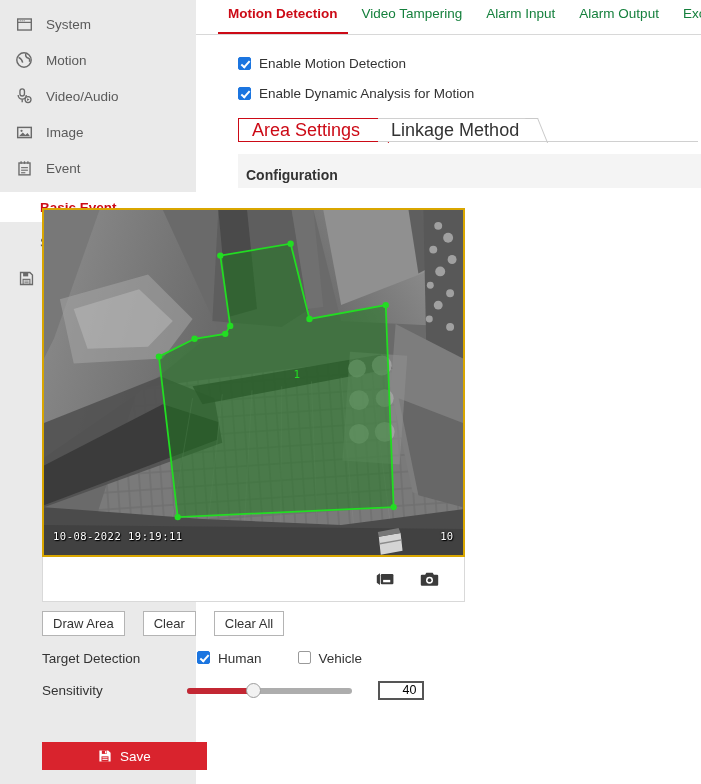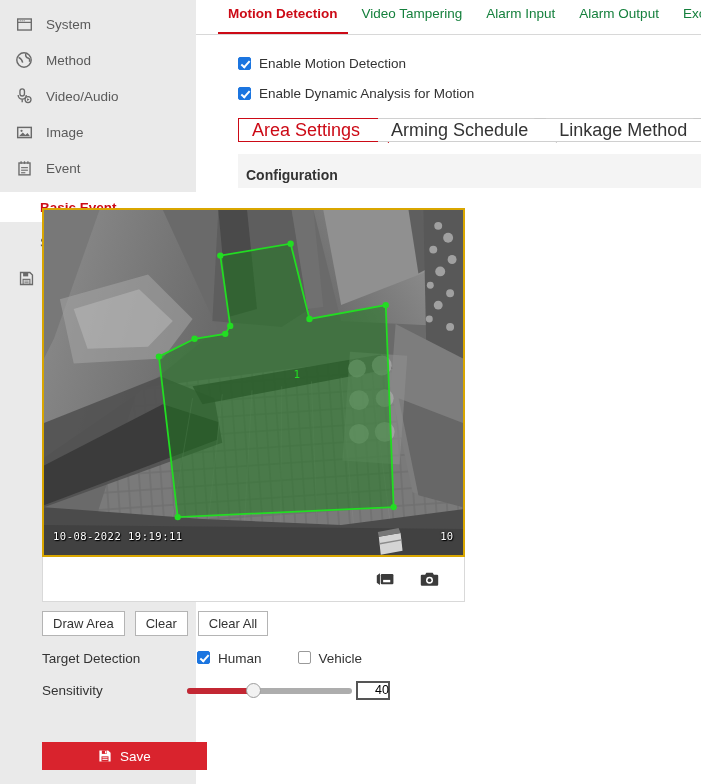--- a/index.html
+++ b/index.html
@@ -238,20 +238,21 @@
     display: flex; align-items: center; justify-content: center;
     color: #3b3b3b;
     cursor: pointer;
     margin-left: 10px;
   }
 
   
   #draw-row {
     position: absolute; left: 42px; top: 611px;
     display: flex;
+    gap: 8px;
   }
   .btn-plain {
     height: 25px;
     line-height: 23px;
     padding: 0 10px;
     background: #ffffff;
     border: 1px solid #b4b4b4;
     font-family: "Liberation Sans", sans-serif;
     font-size: 13px;
     color: #333333;
@@ -292,22 +293,22 @@
     position: absolute;
     top: -5px;
     width: 15px; height: 15px;
     margin-left: -7px;
     border-radius: 50%;
     background: #f2f2f2;
     border: 1px solid #9d9d9d;
     cursor: pointer;
   }
   #sens-value {
-    width: 34px; height: 19px;
-    margin-left: 4px;
+    width: 46px; height: 19px;
+    margin-left: 26px;
     border: 2px solid #555;
     background: #fff;
     font-family: "Liberation Sans", sans-serif;
     font-size: 12.5px;
     text-align: center;
     color: #000;
     line-height: 15px;
     padding-left: 17px;
   }
 
@@ -344,21 +345,21 @@
       <span class="nav-label">System</span>
     </div>
 
     <div class="nav-item" style="top:12px;position:relative">
       <span class="nav-icon">
         <svg width="18" height="18" viewBox="0 0 20 20">
             <circle cx="10" cy="10" r="8" fill="none" stroke="currentColor" stroke-width="1.6"></circle>
             <path d="M4 7 Q8 9 8.5 13 M12 3 Q11 7 15 8 Q17 9 16 12" fill="none" stroke="currentColor" stroke-width="1.6"></path>
           </svg>
       </span>
-      <span class="nav-label">Method</span>
+      <span class="nav-label">Motion</span>
     </div>
 
     <div class="nav-item" style="top:16px;position:relative">
       <span class="nav-icon">
         <svg width="18" height="18" viewBox="0 0 20 20">
             <rect x="5.5" y="2" width="5" height="8" rx="2.5" fill="none" stroke="currentColor" stroke-width="1.5"></rect>
             <path d="M3.5 9 A4.5 4.5 0 0 0 12.5 9" fill="none" stroke="currentColor" stroke-width="1.5"></path>
             <line x1="8" y1="13.5" x2="8" y2="17" stroke="currentColor" stroke-width="1.5"></line>
             <circle cx="14.5" cy="14" r="3.3" fill="none" stroke="currentColor" stroke-width="1.4"></circle>
             <path d="M13.4 12.4 L16.2 14 L13.4 15.6 Z" fill="currentColor"></path>
@@ -429,21 +430,20 @@
       <span class="cbox checked"></span>
       <span class="chk-label">Enable Motion Detection</span>
     </div>
     <div class="chk-row">
       <span class="cbox checked"></span>
       <span class="chk-label">Enable Dynamic Analysis for Motion</span>
     </div>
 
     <div id="subtabs">
       <div class="subtab active">Area Settings</div>
-      <div class="subtab">Arming Schedule</div>
       <div class="subtab">Linkage Method</div>
       <div class="subtab-tail"></div>
     </div>
 
     <div id="config-row">
       <div id="config-label">Configuration</div>
     </div>
   </div>
 
   <div id="video-wrap">

